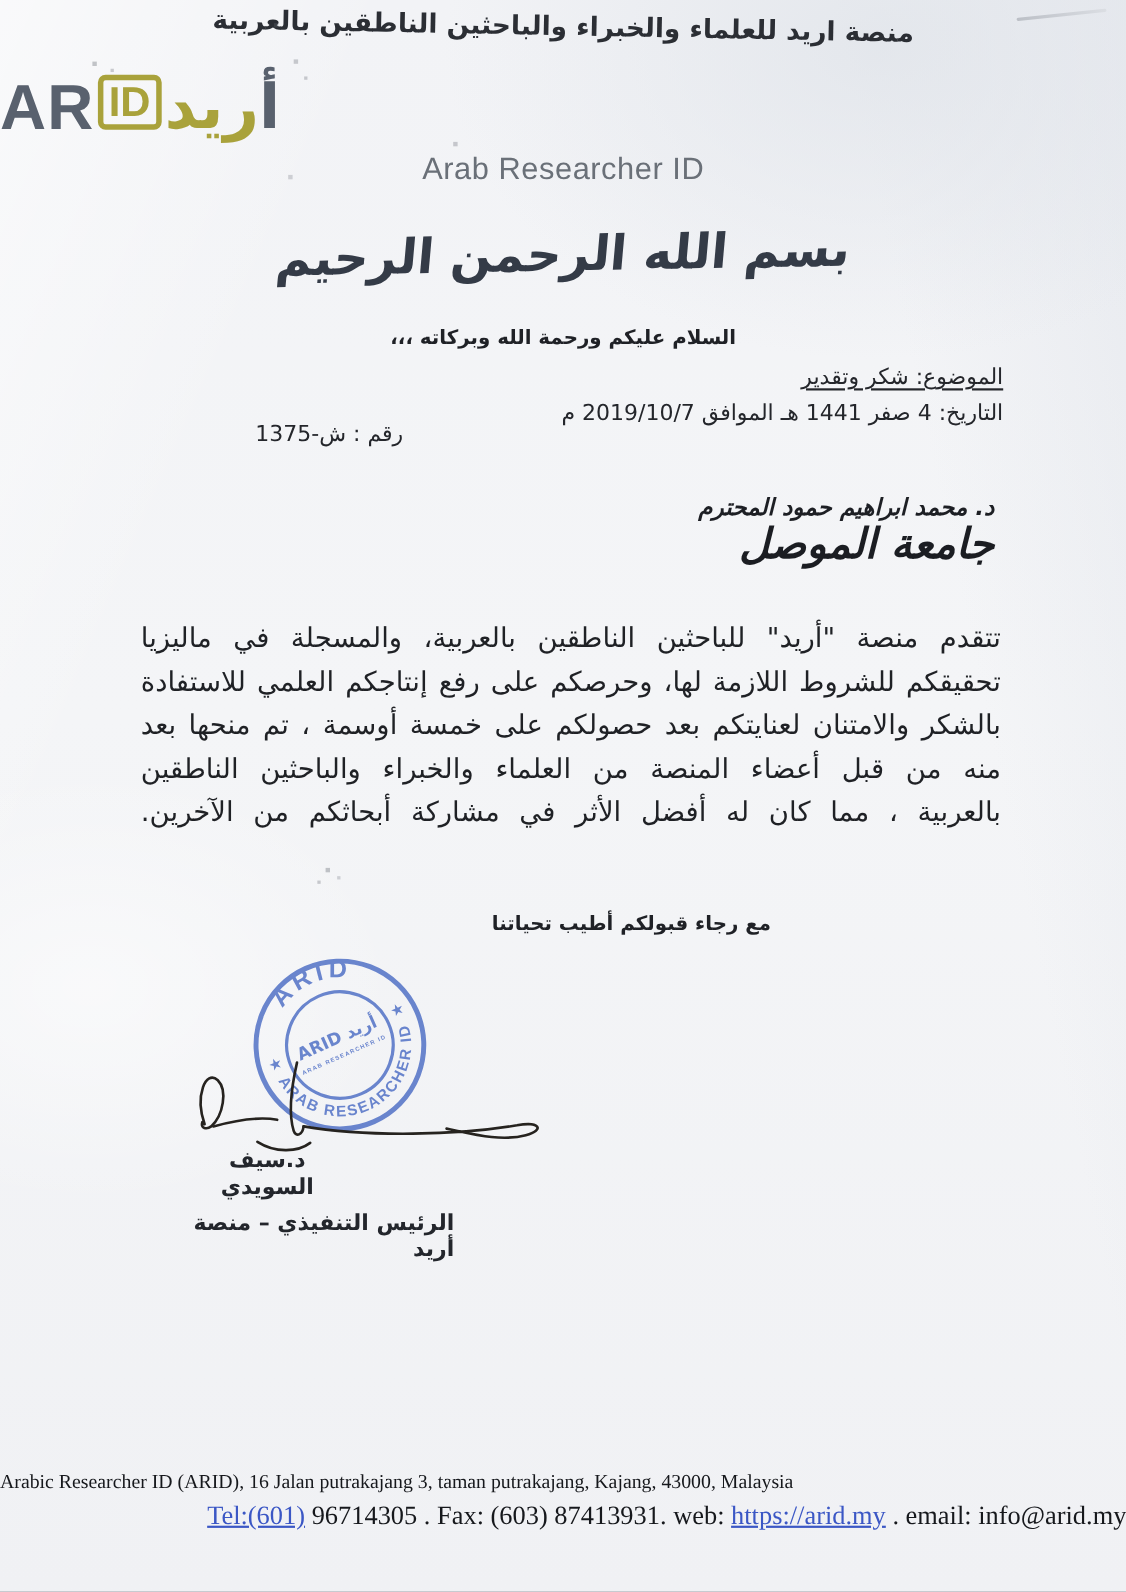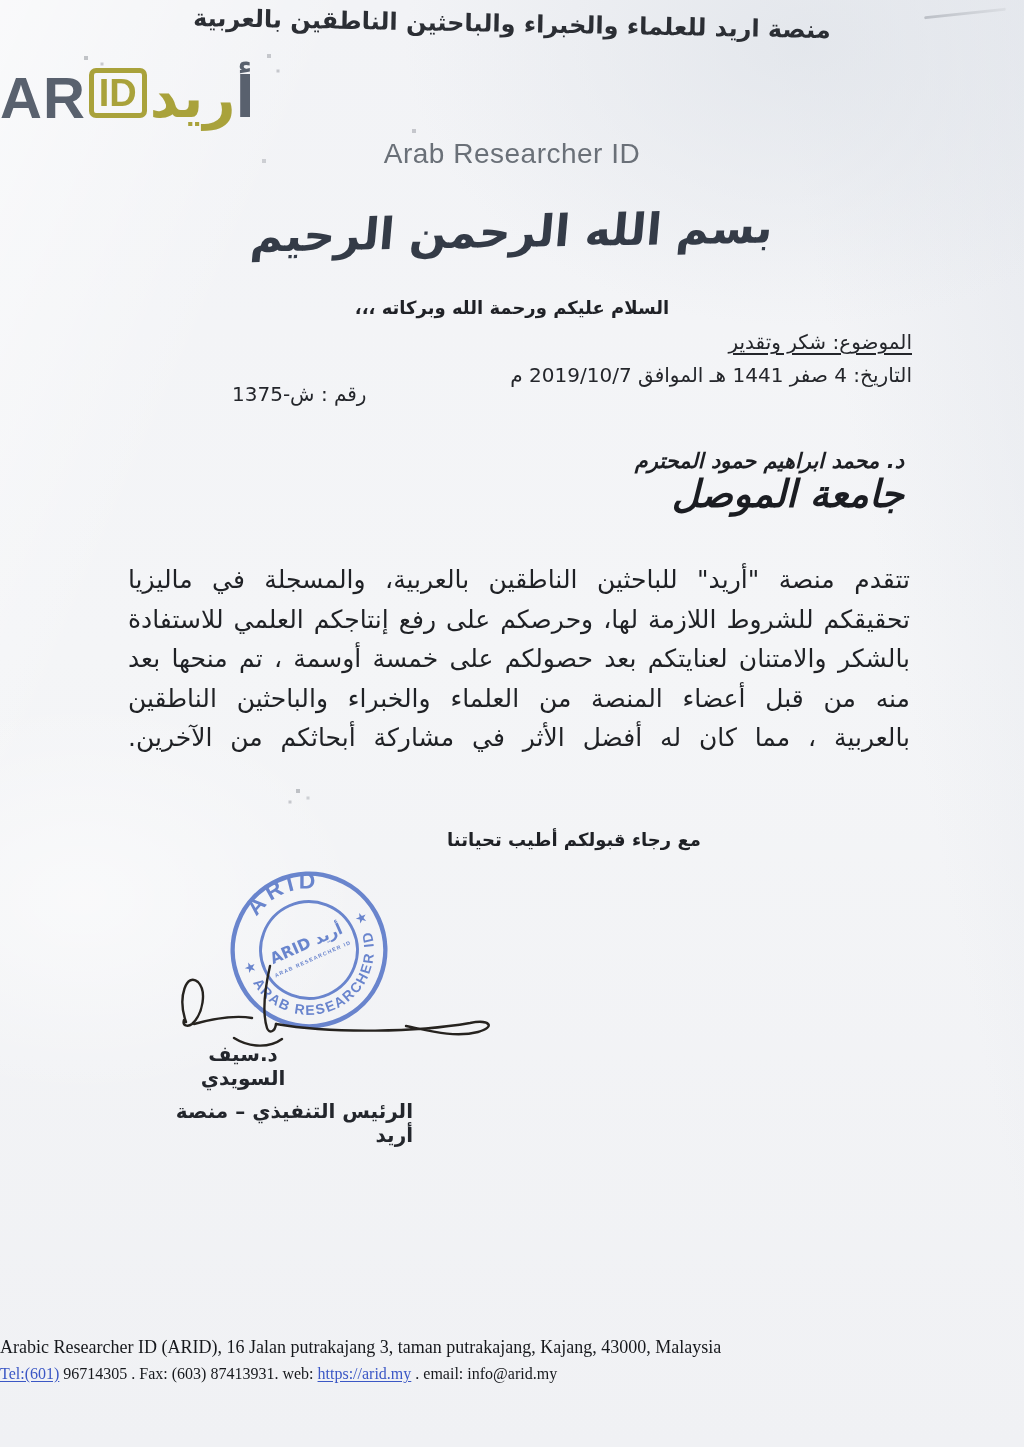--- a/index.html
+++ b/index.html
@@ -103,22 +103,22 @@
   .sig-title {
     position:absolute; top:1083px; left:138px; width:275px;
     font-size:20px; font-weight:bold; color:#23262c;margin-top:16px;
   }
 
   .footer-line1 {
     position:absolute; top:1337px; left:0; right:0; text-align:left;
     font-family:"Liberation Serif", serif; font-size:18px; color:#16181c;
   }
   .footer-line2 {
-    position:absolute; top:1365px; left:0; right:0; text-align:left;
-    font-family:"Liberation Serif", serif; font-size:16px; color:#16181c;
+    position:absolute; top:1365px; left:0; right:0; text-align:right;
+    font-family:"Liberation Serif", serif; font-size:24px; color:#16181c;
   }
   .footer-link { color:#3b57c5; text-decoration:underline; text-underline-offset:2px; }
 
   .fold-line {
     position:absolute; left:924px; top:12px; width:82px; height:3px;
     background:linear-gradient(90deg,#b4b8bf,#d9dce1);
     transform:rotate(-6deg); border-radius:2px; opacity:0.85;
   }
   .speckles {
     position:absolute; top:0; left:0; width:2px; height:2px; background:transparent;

